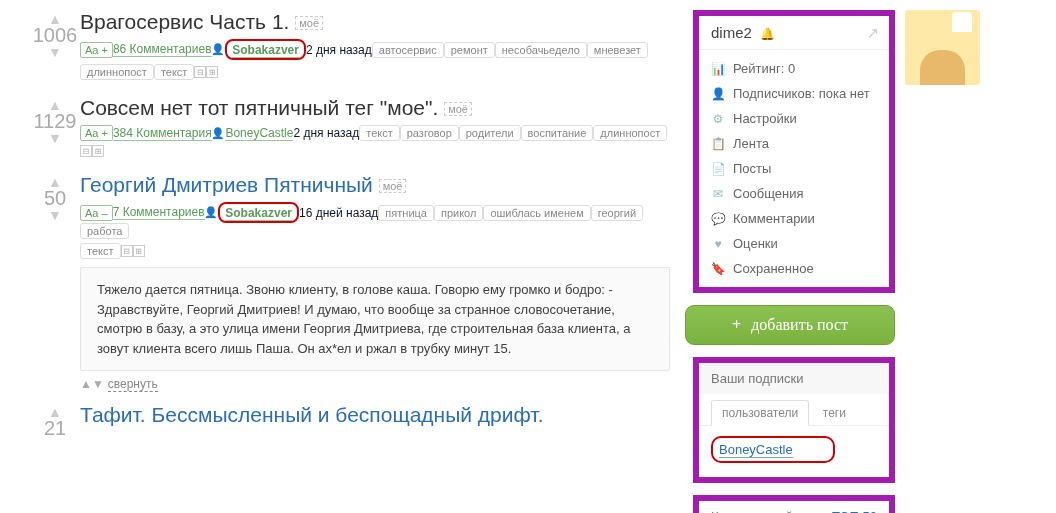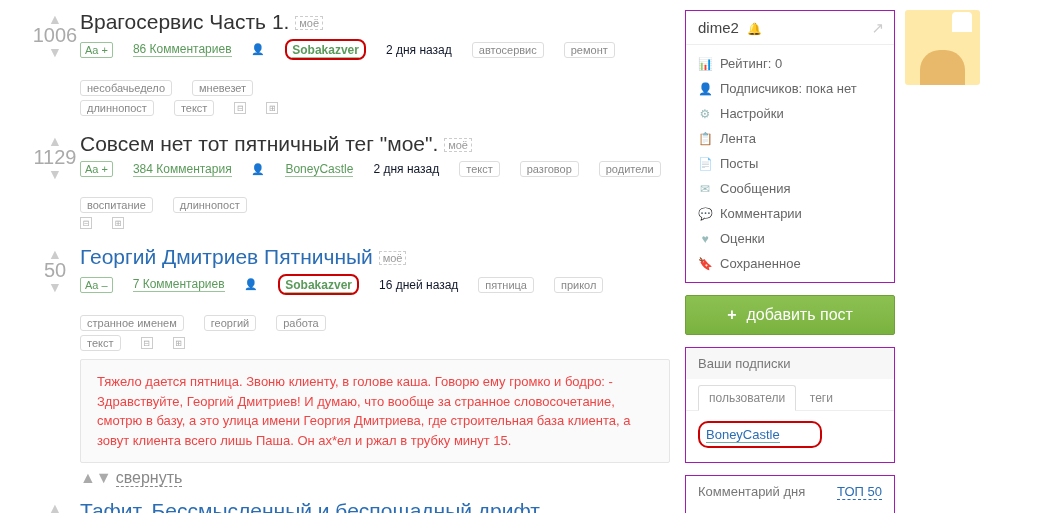--- a/index.html
+++ b/index.html
@@ -22,52 +22,52 @@
 .meta { display: flex; flex-wrap: wrap; align-items: center; gap: 5px; margin-bottom: 4px; }
 .aa { border: 1px solid #9bc49b; color: #5a9a5a; font-size: 11px; padding: 1px 4px; border-radius: 2px; cursor: pointer; }
 .aa.minus { border-color: #9bc49b; }
 .comments { color: #5a9a5a; border-bottom: 1px solid #9bc49b; font-size: 12px; }
 .pic { color: #bbb; font-size: 11px; }
 .author { color: #5a9a5a; border-bottom: 1px solid #9bc49b; font-size: 12px; }
 .circled { border: 2px solid #cc0000; border-radius: 8px; padding: 1px 5px; font-weight: bold; }
 .time { color: #0f172a; font-size: 12px; }
 .tag { border: 1px solid #ddd; color: #888; font-size: 11px; padding: 1px 6px; border-radius: 3px; cursor: pointer; }
 .mini { display:inline-block; width:12px; height:12px; border:1px solid #ccc; font-size:8px; text-align:center; color:#aaa; line-height:11px; cursor:pointer;}
-.excerpt { border: 1px solid #e5e5e5; background: #fafafa; padding: 12px 16px; margin-top: 8px; color: #ef4444; line-height: 1.5; border-radius: 2px;}
-.collapse { color: #888; font-size: 16px; margin-top: 6px; }
+.excerpt { border: 1px solid #e5e5e5; background: #fafafa; padding: 12px 16px; margin-top: 8px; color: #404040; line-height: 1.5; border-radius: 2px;}
+.collapse { color: #888; font-size: 12px; margin-top: 6px; }
 .collapse .arr2 { color: #aaa; margin-right: 4px; }
 .collapse .dotted { border-bottom: 1px dashed #888; cursor: pointer; }
 
 .side { flex: 0 0 300px; display: flex; gap: 10px; }
 .sidecol { flex: 0 0 210px; }
 .avatarcol { flex: 0 0 75px; }
-.panel { border: 1px solid #a21caf; background: #fff; margin-bottom: 12px; }
+.panel { border: 6px solid #a21caf; background: #fff; margin-bottom: 12px; margin-left: 8px; }
 .panel-head { padding: 8px 12px; font-size: 15px; color: #444; border-bottom: 1px solid #eee; position: relative; }
 .panel-head .gear { position: absolute; right: 10px; top: 8px; color: #ccc; cursor: pointer; }
 .panel-head .bell { color: #ccc; font-size: 12px; margin-left: 4px; }
 .panel-body { padding: 6px 0; }
 .prow { padding: 5px 12px; color: #666; display: flex; align-items: center; gap: 8px; cursor: pointer; }
 .prow .ico { width: 14px; text-align: center; color: #9bb; font-size: 12px; }
 .prow span.t { color: #666; }
-.addpost { background: #8bc34a; background: linear-gradient(#8cc152,#7ab23f); color: #fff; text-align: center; padding: 10px; font-size: 16px; border-radius: 2px; margin-bottom: 12px; cursor: pointer; border:1px solid #6fa037;}
+.addpost { background: #8bc34a; background: linear-gradient(#8cc152,#7ab23f); color: #fff; text-align: center; padding: 10px; font-size: 16px; border-radius: 9px; margin-bottom: 12px; cursor: pointer; border:1px solid #6fa037;font-family:Liberation Serif, serif;}
 .addpost .plus { font-weight: bold; margin-right: 10px; }
 .panel-sub { background: #f7f7f7; padding: 8px 12px; color: #777; }
 .tabs { padding: 6px 12px 0 12px; }
 .tabs span { display: inline-block; padding: 5px 10px; color: #888; font-size: 12px; cursor: pointer; }
 .tabs span.active { border: 1px solid #ddd; border-bottom: 1px solid #fff; border-radius: 3px 3px 0 0; }
 .subbody { padding: 10px 12px 14px 12px; border-top: 1px solid #eee; margin-top:-1px;}
 .sublink { color: #2a6db5; border-bottom: 1px solid #7aa; }
 .redcircle { border: 2px solid #cc0000; border-radius: 10px; padding: 4px 40px 4px 6px; display: inline-block; }
 .comday-head { display: flex; justify-content: space-between; padding: 8px 12px; color: #777; }
 .top50 { color: #2a6db5; border-bottom: 1px dashed #2a6db5; }
 .comday-body { padding: 8px 12px; }
 .avatar { width: 75px; height: 75px; background: #ffe9a8; border-radius: 3px; position: relative; overflow: hidden; }
 .avatar .hat { position:absolute; top:2px; right:8px; width:20px; height:20px; background:#fff; border-radius:4px 4px 0 0;}
 .avatar .face { position:absolute; bottom:0; left:15px; width:45px; height:35px; background:#e8b96a; border-radius:20px 20px 0 0;}
-.tagsrow { display:flex; flex-wrap:wrap; gap:20px; align-items:center;}
+.tagsrow { display:flex; flex-wrap:wrap; gap:0; align-items:center;}
 </style>
 </head>
 <body>
 
 <div class="container">
   <div class="main">
 
 
     <div id="posts">
         <div class="post">
@@ -132,21 +132,21 @@
           <div class="post-body">
             <div class="title link">Георгий Дмитриев Пятничный <span class="mytag">моё</span></div>
             <div class="meta tagsrow">
               <span class="aa minus">Aa –</span>
               <a class="comments">7 Комментариев</a>
               <span class="pic">👤</span>
               <span class="circled"><a class="author">Sobakazver</a></span>
               <span class="time">16 дней назад</span>
               <span class="tag">пятница</span>
               <span class="tag">прикол</span>
-              <span class="tag">странное именем</span>
+              <span class="tag">ошиблась именем</span>
               <span class="tag">георгий</span>
               <span class="tag">работа</span>
             </div>
             <div class="meta tagsrow">
               <span class="tag">текст</span>
               <span class="mini">⊟</span>
               <span class="mini">⊞</span>
             </div>
             <div class="excerpt">Тяжело дается пятница. Звоню клиенту, в голове каша. Говорю ему громко и бодро: - Здравствуйте, Георгий Дмитриев! И думаю, что вообще за странное словосочетание, смотрю в базу, а это улица имени Георгия Дмитриева, где строительная база клиента, а зовут клиента всего лишь Паша. Он ах*ел и ржал в трубку минут 15.</div>
             <div class="collapse"><span class="arr2">▲▼</span><span class="dotted">свернуть</span></div>

